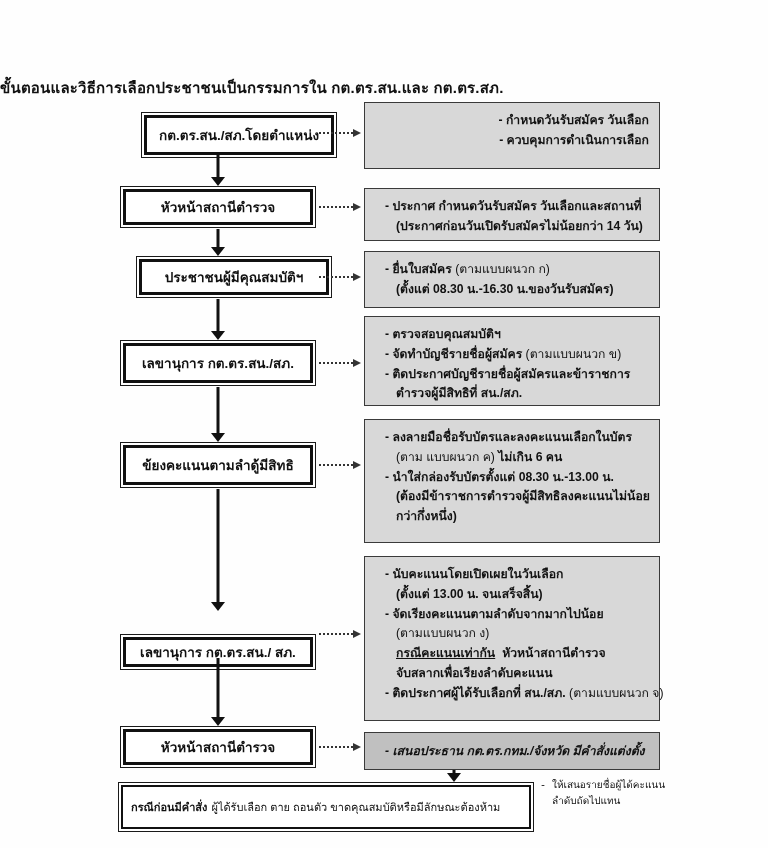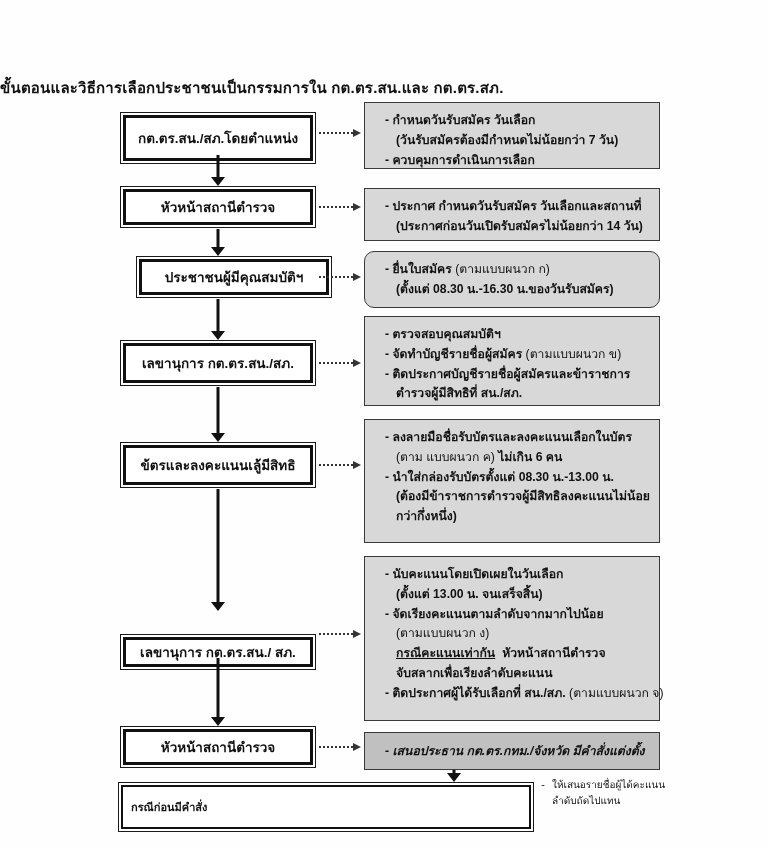--- a/index.html
+++ b/index.html
@@ -56,34 +56,34 @@
   }
   .bottom-note .l2{padding-left:12px;}
 </style>
 </head>
 <body>
 
 <div class="page">
 
   <div class="title">ขั้นตอนและวิธีการเลือกประชาชนเป็นกรรมการใน กต.ตร.สน.และ กต.ตร.สภ.</div>
 
-  <div class="node" style="top:112px;height:52px;">
+  <div class="node" style="top:112px;height:46px;margin-left:21px;">
     <div class="node-inner">กต.ตร.สน./สภ.โดยตำแหน่ง</div>
   </div>
   <div class="node" style="top:186px;height:42px;">
     <div class="node-inner">หัวหน้าสถานีตำรวจ</div>
   </div>
   <div class="node" style="top:256px;height:42px;margin-left:16px;">
     <div class="node-inner">ประชาชนผู้มีคุณสมบัติฯ</div>
   </div>
   <div class="node" style="top:340px;height:46px;">
     <div class="node-inner">เลขานุการ กต.ตร.สน./สภ.</div>
   </div>
   <div class="node" style="top:442px;height:46px;">
-    <div class="node-inner">ข้ตรและลงคะแนนเลู้มีสิทธิ</div>
+    <div class="node-inner">ข้ยงคะแนนตามลำดู้มีสิทธิ</div>
   </div>
   <div class="node" style="top:634px;height:36px;">
     <div class="node-inner">เลขานุการ กต.ตร.สน./ สภ.</div>
   </div>
   <div class="node" style="top:726px;height:42px;">
     <div class="node-inner">หัวหน้าสถานีตำรวจ</div>
   </div>
 
   <div class="varrow" style="left:210px;top:155px;height:31px;">
       <div class="stem"></div>
@@ -130,32 +130,31 @@
   <div class="darrow" style="top:464px;">
       <div class="head"></div>
     </div>
   <div class="darrow" style="top:633px;">
       <div class="head"></div>
     </div>
   <div class="darrow" style="top:746px;">
       <div class="head"></div>
     </div>
 
-  <div class="detail" style="top:102px;height:67px;">
+  <div class="detail" style="top:102px;height:67px;text-align:right;">
     <div class="dline"><span class="seg-t">- กำหนดวันรับสมัคร วันเลือก</span></div>
-    <div class="dline indent"><span class="seg-t">(วันรับสมัครต้องมีกำหนดไม่น้อยกว่า 7 วัน)</span></div>
     <div class="dline"><span class="seg-t">- ควบคุมการดำเนินการเลือก</span></div>
   </div>
 
   <div class="detail" style="top:188px;height:53px;">
     <div class="dline"><span class="seg-t">- ประกาศ กำหนดวันรับสมัคร วันเลือกและสถานที่</span></div>
     <div class="dline indent"><span class="seg-t">(ประกาศก่อนวันเปิดรับสมัครไม่น้อยกว่า 14 วัน)</span></div>
   </div>
 
-  <div class="detail" style="top:251px;height:57px;border-radius:10px;">
+  <div class="detail" style="top:251px;height:57px;">
     <div class="dline"><span class="seg-t">- ยื่นใบสมัคร</span><span class="seg-n"> (ตามแบบผนวก ก)</span></div>
     <div class="dline indent"><span class="seg-t">(ตั้งแต่ 08.30 น.-16.30 น.ของวันรับสมัคร)</span></div>
   </div>
 
   <div class="detail" style="top:316px;height:90px;">
     <div class="dline"><span class="seg-t">- ตรวจสอบคุณสมบัติฯ</span></div>
     <div class="dline"><span class="seg-t">- จัดทำบัญชีรายชื่อผู้สมัคร</span><span class="seg-n"> (ตามแบบผนวก ข)</span></div>
     <div class="dline"><span class="seg-t">- ติดประกาศบัญชีรายชื่อผู้สมัครและข้าราชการ</span></div>
     <div class="dline indent"><span class="seg-t">ตำรวจผู้มีสิทธิที่ สน./สภ.</span></div>
   </div>
@@ -178,20 +177,21 @@
     <div class="dline"><span class="seg-t">- ติดประกาศผู้ได้รับเลือกที่ สน./สภ.</span><span class="seg-n"> (ตามแบบผนวก จ)</span></div>
   </div>
 
   <div class="detail darker" style="top:732px;height:38px;font-style:italic;">
     <div class="dline"><span class="seg-t">- เสนอประธาน กต.ตร.กทม./จังหวัด มีคำสั่งแต่งตั้ง</span></div>
   </div>
 
   <div class="bottom-box">
     <div class="bottom-inner">
       <span class="b">กรณีก่อนมีคำสั่ง</span>
+      <span>ผู้ได้รับเลือก ตาย ถอนตัว ขาดคุณสมบัติหรือมีลักษณะต้องห้าม</span>
     </div>
   </div>
 
   <div class="bottom-note">
     <div>- ให้เสนอรายชื่อผู้ได้คะแนน</div>
     <div class="l2">ลำดับถัดไปแทน</div>
   </div>
 
 </div>
 

